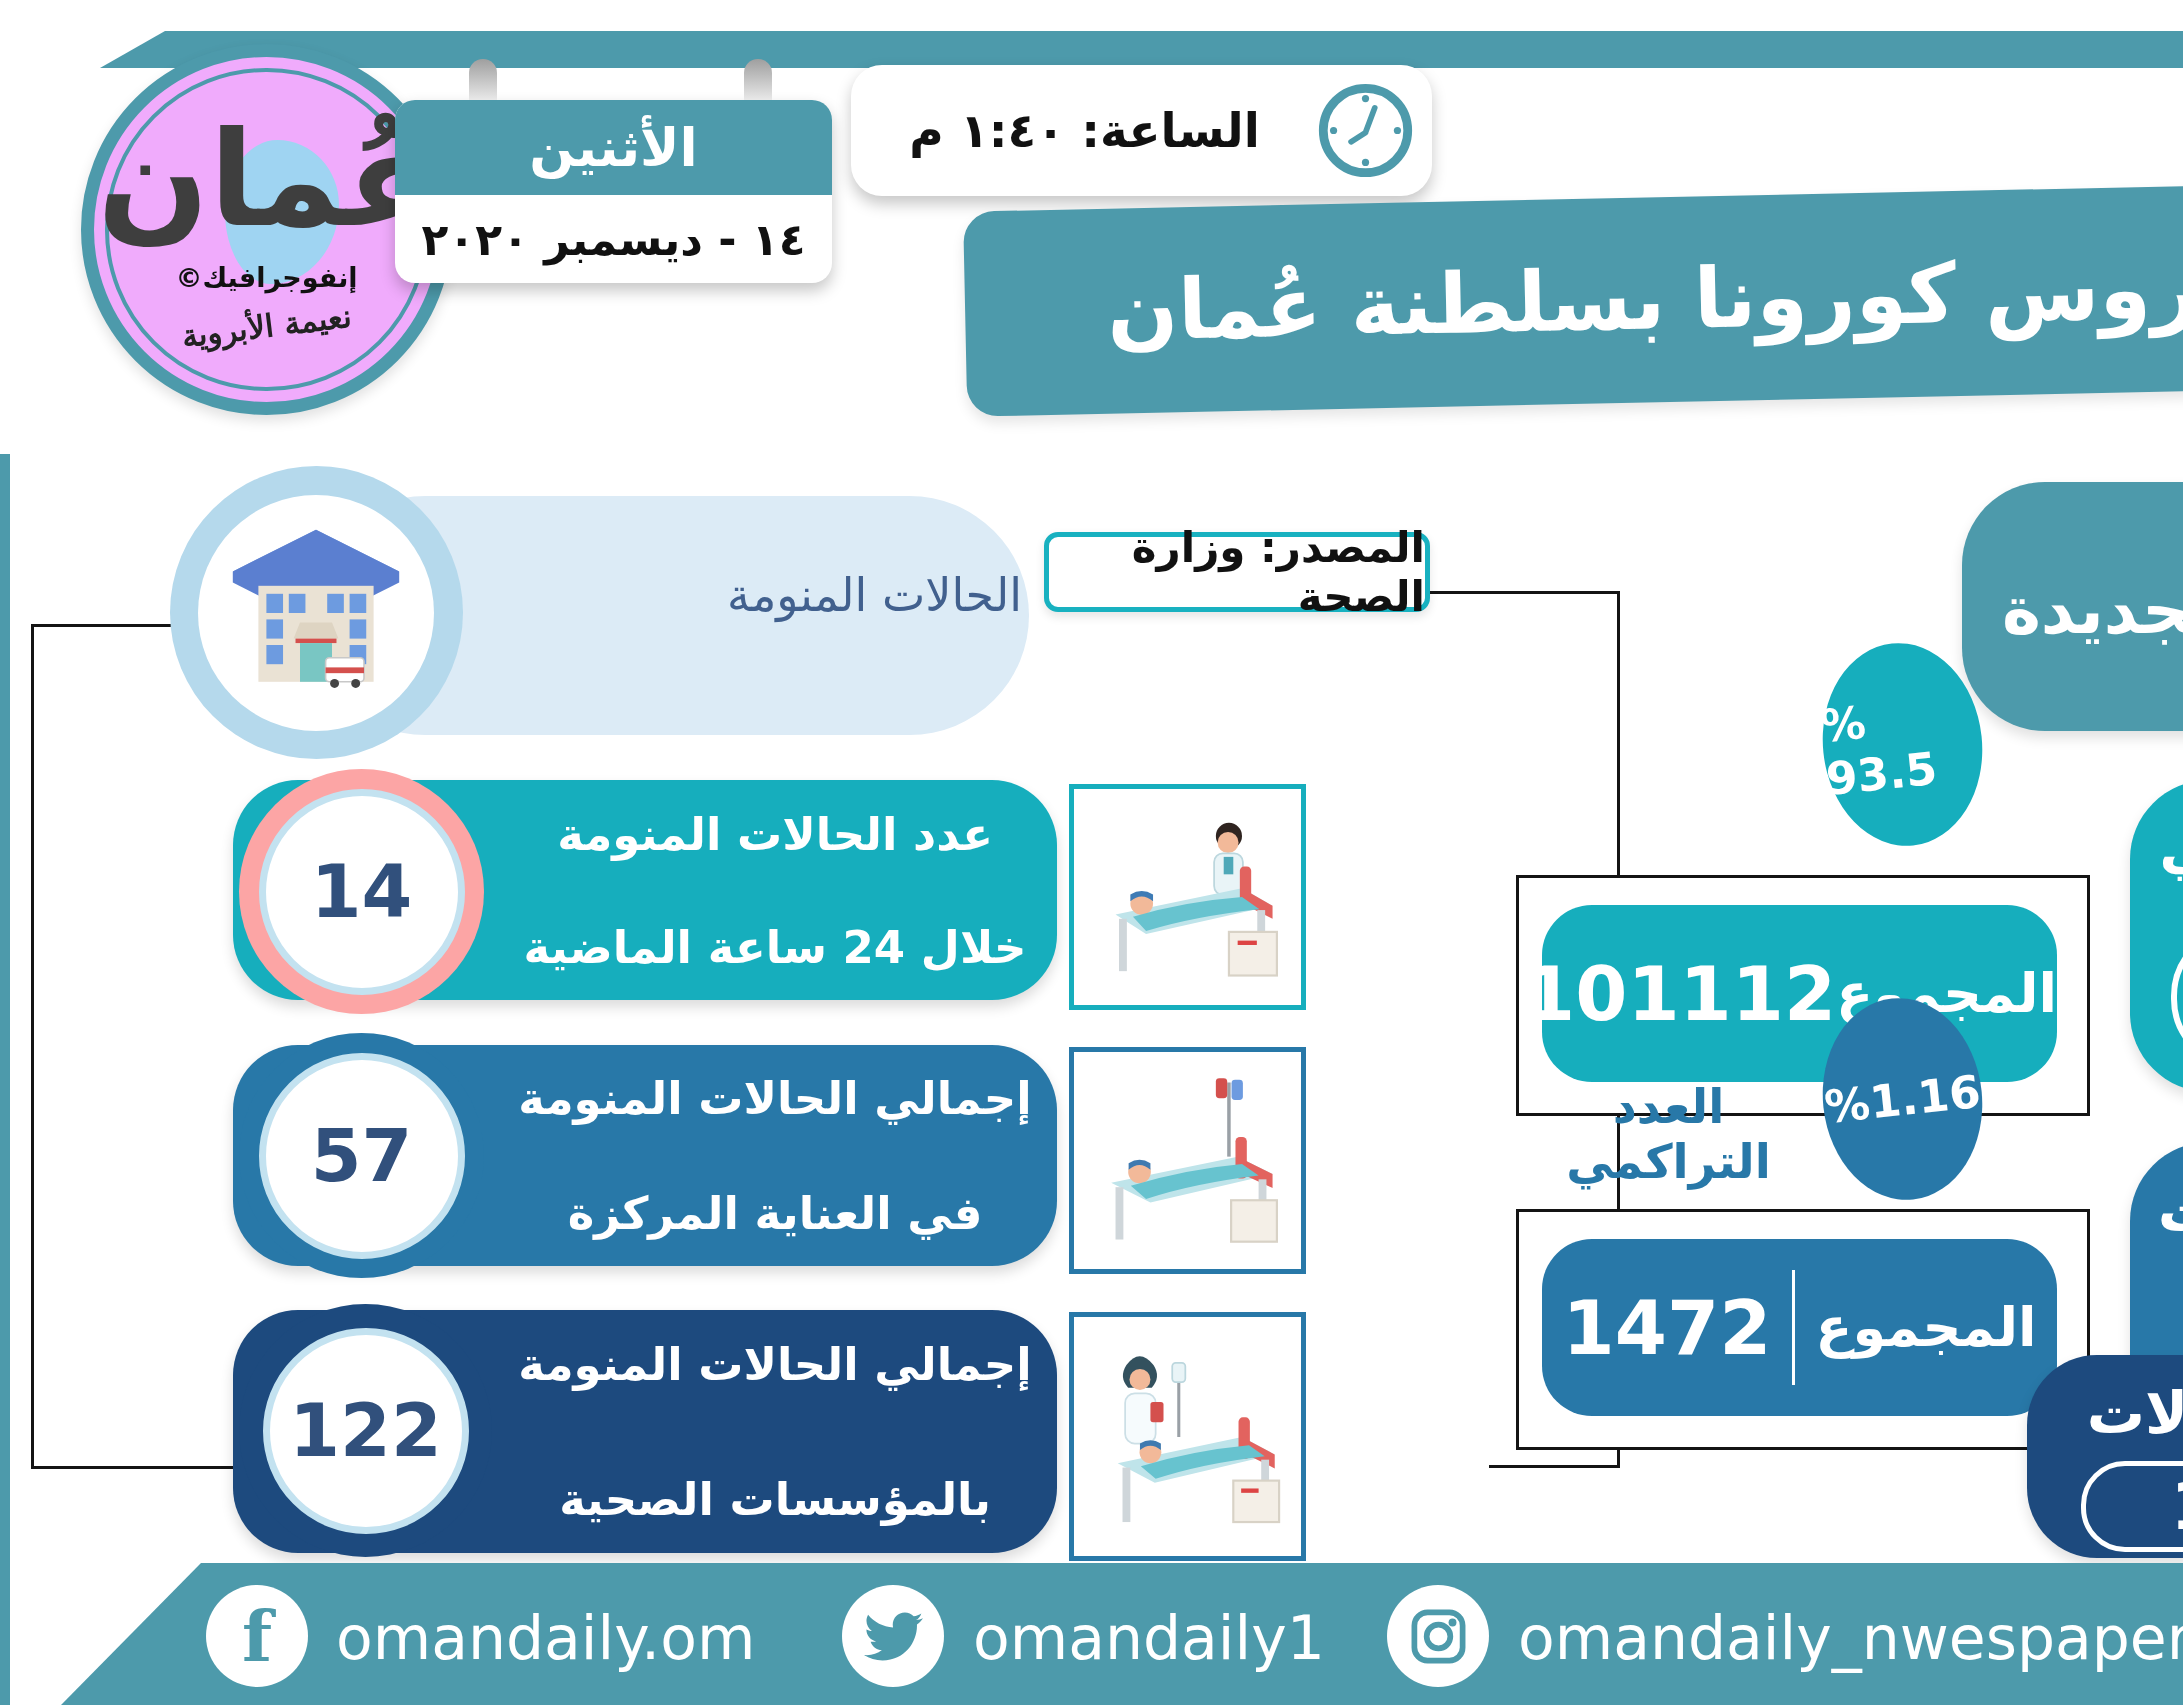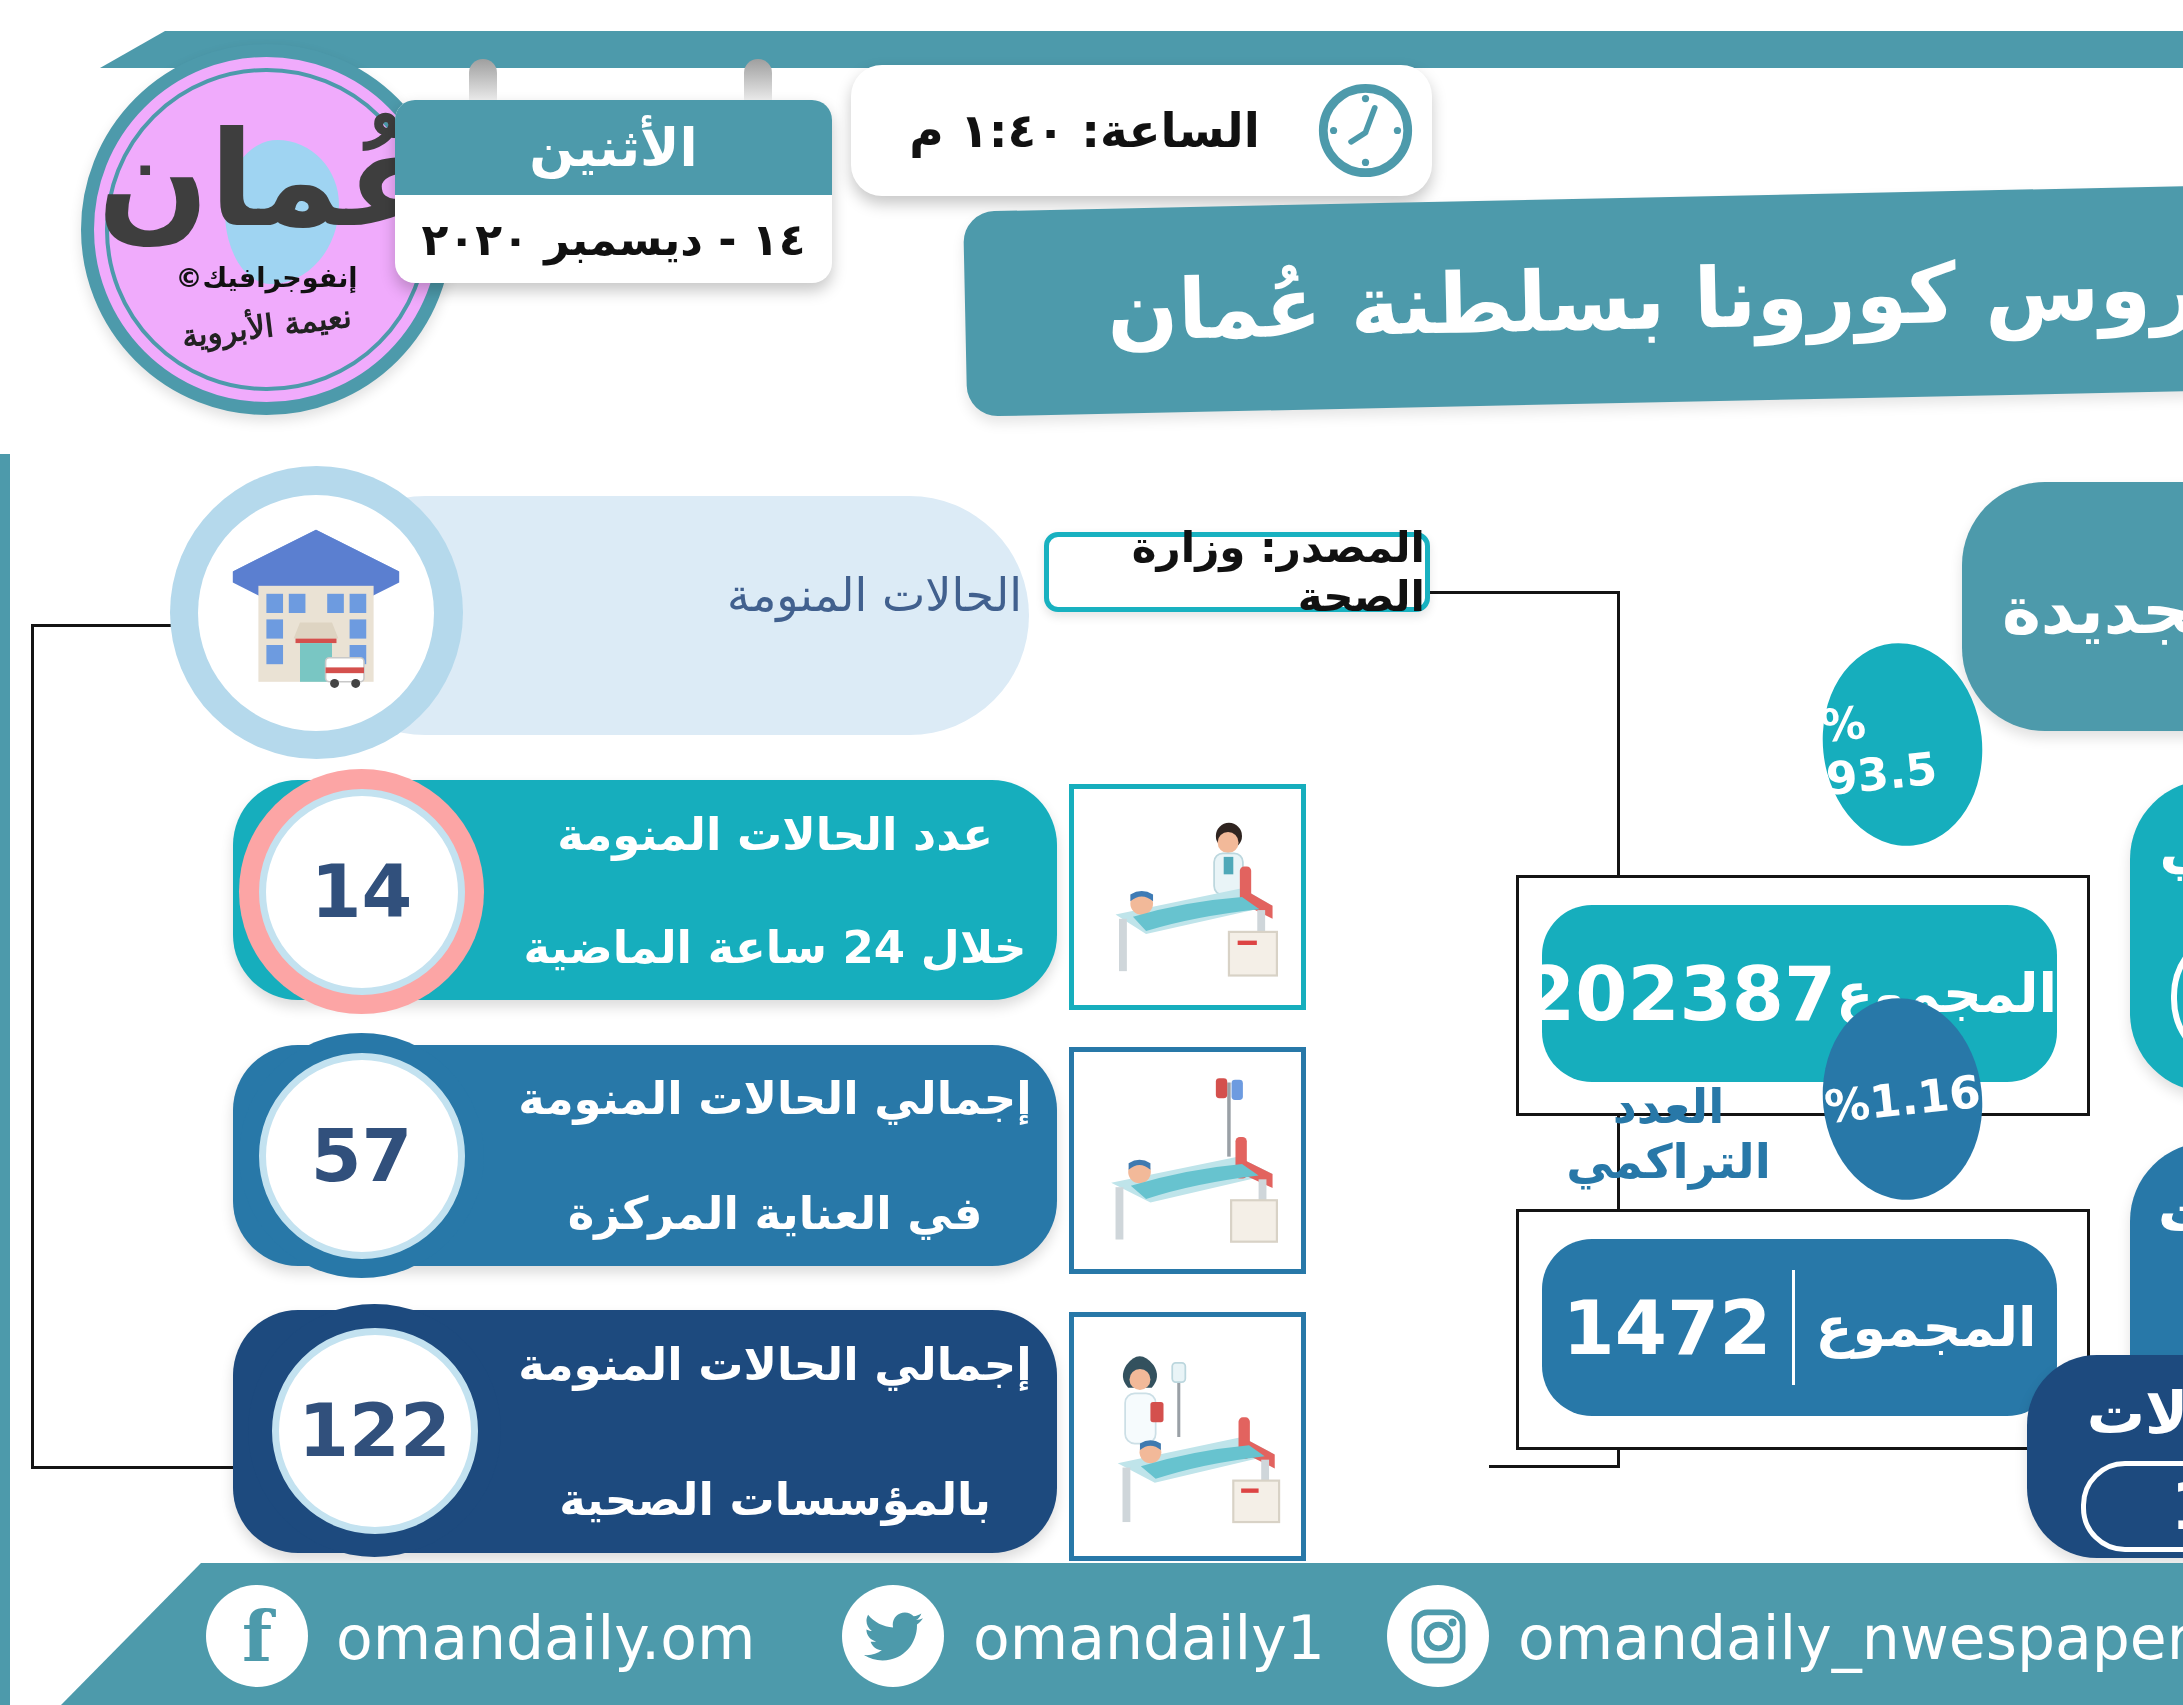--- a/index.html
+++ b/index.html
@@ -60,21 +60,21 @@
   .h-bar.c2{top:1045px;height:221px;background:#2878a8;}
   .h-bar.c3{top:1310px;height:243px;background:#1d4a7e;}
   .h-text{left:515px;width:520px;display:flex;flex-direction:column;justify-content:space-between;
           align-items:center;color:#fff;font-weight:bold;font-size:45px;text-align:center;}
   .h-text.t1{top:808px;height:166px;}
   .h-text.t2{top:1072px;height:168px;}
   .h-text.t3{top:1338px;height:188px;}
   .num-circle{border-radius:50%;}
   .num-circle.n1{left:239px;top:769px;width:245px;height:245px;background:#fca5a5;}
   .num-circle.n2{left:239px;top:1033px;width:245px;height:245px;background:#2878a8;}
-  .num-circle.n3{left:248px;top:1304px;width:253px;height:253px;background:#1d4a7e;}
+  .num-circle.n3{left:239px;top:1304px;width:253px;height:253px;background:#1d4a7e;}
   .num-inner{left:50%;top:50%;transform:translate(-50%,-50%);width:192px;height:192px;border-radius:50%;
              background:#fff;border:7.9px solid #c3e2f0;display:flex;align-items:center;justify-content:center;
              font-size:73px;font-weight:bold;color:#31507c;}
   .illus-box{left:1069px;width:227px;background:#fff;display:flex;align-items:center;justify-content:center;}
   .illus-box.b1{top:784px;height:216px;border:5.2px solid #16aebd;}
   .illus-box.b2{top:1047px;height:217px;border:5.2px solid #2878a8;}
   .illus-box.b3{top:1312px;height:239px;border:5.2px solid #2878a8;}
 
   
   .ln{background:#141414;}
@@ -287,21 +287,21 @@
     <div class="split-pill rec-pill" dir="rtl">
       
       
       
     </div>
   </div>
   <div class="abs frame rec-frame">
     <div class="total-pill rec-total" dir="rtl">
       <span class="tp-label">المجموع</span>
       <span class="sp-div"></span>
-      <span class="tp-value">202387</span>
+      <span class="tp-value">101112</span>
     </div>
   </div>
   <div class="pct rec-pct" dir="ltr">% 93.5</div>
 
   <div class="abs stat-block dth-block">
     <div class="blk-title dth-title" dir="rtl">إجمالي الوفيات</div>
 
   </div>
   <div class="abs cum-label" dir="rtl">العدد التراكمي</div>
   <div class="abs frame dth-frame">

